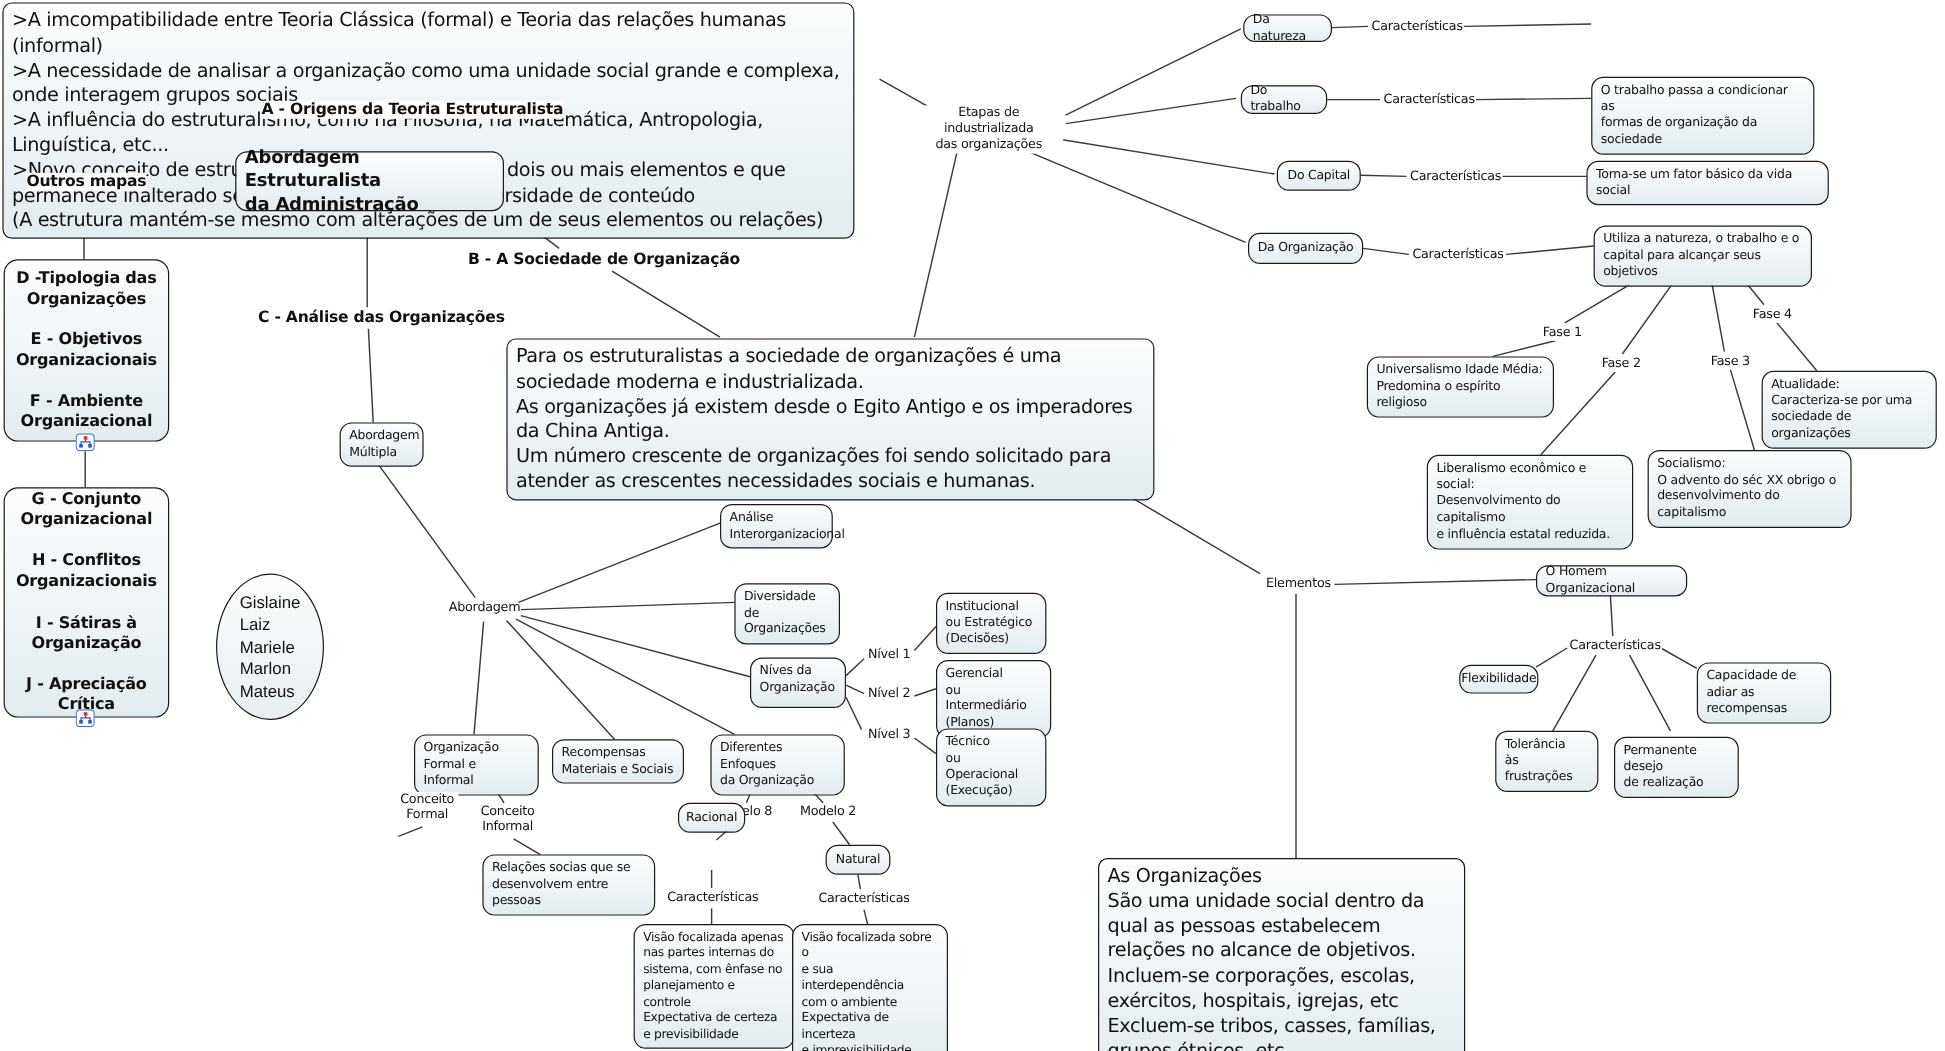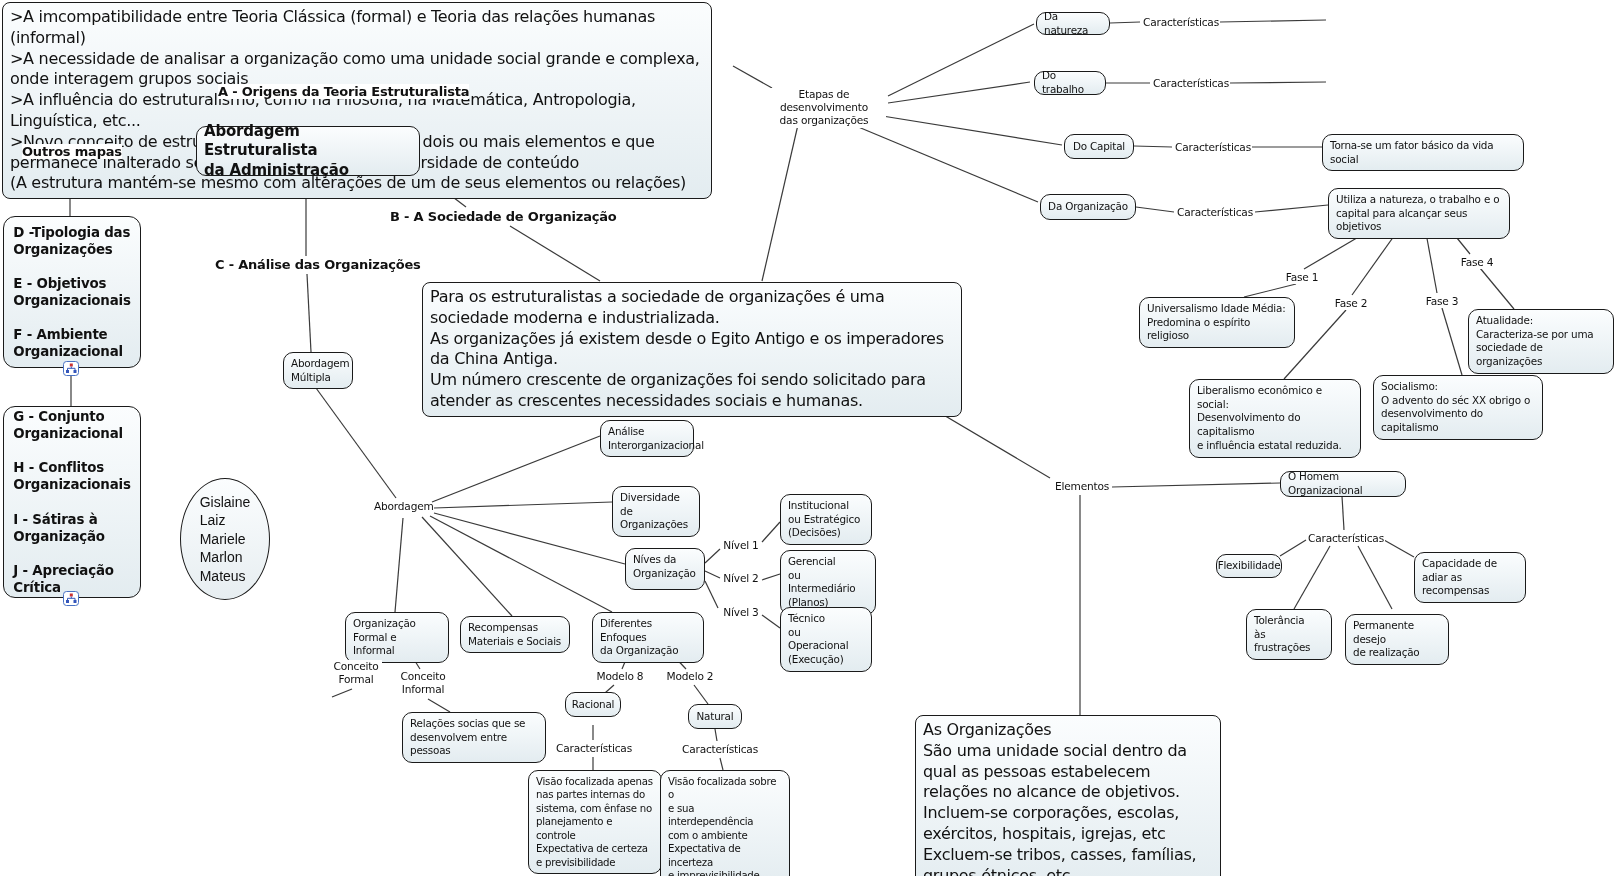--- a/index.html
+++ b/index.html
@@ -8,21 +8,21 @@
   svg.wires{position:absolute;left:0;top:0;width:1621px;height:876px;pointer-events:none;}
   svg.wires line{stroke:#3a3a3a;stroke-width:1.2;}
   .box{position:absolute;box-sizing:border-box;border:1px solid #1a1a1a;border-radius:10px;
        background:linear-gradient(180deg,#fbfdfe 0%,#e3ecf0 100%);
        font-size:10.4px;letter-spacing:-0.2px;line-height:1.32;padding:4px 7px;
        white-space:pre-line;}
   .box.ctr{display:flex;align-items:center;justify-content:center;white-space:pre-line;}
   .box.para{border-radius:8px;font-size:16px;letter-spacing:-0.3px;line-height:1.3;}
   .box.mainbox{font-weight:bold;font-size:15px;line-height:1.3;border-radius:10px;}
   .box.navbox{font-weight:bold;font-size:13.4px;letter-spacing:-0.2px;line-height:1.27;border-radius:12px;
-              display:flex;align-items:center;justify-content:center;}
+              display:flex;align-items:center;justify-content:center;text-align:center;}
   .box.tiny{font-size:10.2px;letter-spacing:-0.25px;}
   .llabel{position:absolute;font-size:10.6px;letter-spacing:-0.2px;text-align:center;
           line-height:1.25;white-space:pre-line;background:#fff;}
   .slabel{position:absolute;font-weight:bold;font-size:13px;letter-spacing:-0.2px;white-space:nowrap;background:#fff;}
   .ellipse{position:absolute;box-sizing:border-box;border:1px solid #1a1a1a;border-radius:50%;
            background:linear-gradient(180deg,#fbfdfe 0%,#e7eef1 100%);
            display:flex;align-items:center;justify-content:center;
            font-family:"Liberation Sans",sans-serif;font-size:14px;line-height:1.32;white-space:pre-line;text-align:left;}
   .cicon{position:absolute;width:16px;height:15px;}
 </style>
@@ -194,51 +194,53 @@
   <div class="llabel" style="left:330px;top:660px;width:52px">Conceito
 Formal</div>
   <div class="llabel" style="left:396px;top:670px;width:54px">Conceito
 Informal</div>
   <div class="llabel" style="left:594px;top:670px;width:52px">Modelo 8</div>
   <div class="llabel" style="left:664px;top:670px;width:52px">Modelo 2</div>
 
   <div class="box" style="left:402px;top:712px;width:144px;min-height:38px">Relações socias que se
 desenvolvem entre pessoas</div>
 
-  <div class="box ctr" style="left:565px;top:692px;width:56px;height:25px">Racional</div>
+  <div class="box ctr" style="left:565px;top:669px;width:56px;height:25px">Racional</div>
   <div class="box ctr" style="left:688px;top:704px;width:54px;height:25px">Natural</div>
 
   <div class="llabel" style="left:555px;top:742px;width:78px">Características</div>
   <div class="llabel" style="left:681px;top:743px;width:78px">Características</div>
 
   <div class="box tiny" style="left:528px;top:770px;width:134px;min-height:94px">Visão focalizada apenas
 nas partes internas do
 sistema, com ênfase no
 planejamento e controle
 Expectativa de certeza
 e previsibilidade</div>
   <div class="box tiny" style="left:660px;top:770px;width:130px;min-height:80px">Visão focalizada sobre o
 e sua interdependência
 com o ambiente
 Expectativa de incerteza
 e imprevisibilidade</div>
 
-  <div class="llabel" style="left:762px;top:88px;width:124px">Etapas de desenvolvimento
+  <div class="llabel" style="left:762px;top:88px;width:124px">Etapas de industrializada
 das organizações</div>
 
   <div class="box ctr" style="left:1036px;top:12px;width:74px;height:23px">Da natureza</div>
   <div class="box ctr" style="left:1034px;top:71px;width:72px;height:24px">Do trabalho</div>
   <div class="box ctr" style="left:1064px;top:134px;width:70px;height:25px">Do Capital</div>
   <div class="box ctr" style="left:1040px;top:194px;width:96px;height:26px">Da Organização</div>
 
   <div class="llabel" style="left:1142px;top:16px;width:78px">Características</div>
   <div class="llabel" style="left:1152px;top:77px;width:78px">Características</div>
   <div class="llabel" style="left:1174px;top:141px;width:78px">Características</div>
   <div class="llabel" style="left:1176px;top:206px;width:78px">Características</div>
 
+  <div class="box" style="left:1326px;top:64px;width:186px;min-height:36px">O trabalho passa a condicionar as
+formas de organização da sociedade</div>
   <div class="box" style="left:1322px;top:134px;width:202px;min-height:26px">Torna-se um fator básico da vida social</div>
   <div class="box" style="left:1328px;top:188px;width:182px;min-height:34px">Utiliza a natureza, o trabalho e o
 capital para alcançar seus objetivos</div>
 
   <div class="llabel" style="left:1282px;top:271px;width:40px">Fase 1</div>
   <div class="llabel" style="left:1331px;top:297px;width:40px">Fase 2</div>
   <div class="llabel" style="left:1422px;top:295px;width:40px">Fase 3</div>
   <div class="llabel" style="left:1457px;top:256px;width:40px">Fase 4</div>
 
   <div class="box" style="left:1139px;top:297px;width:156px;min-height:38px">Universalismo Idade Média:

